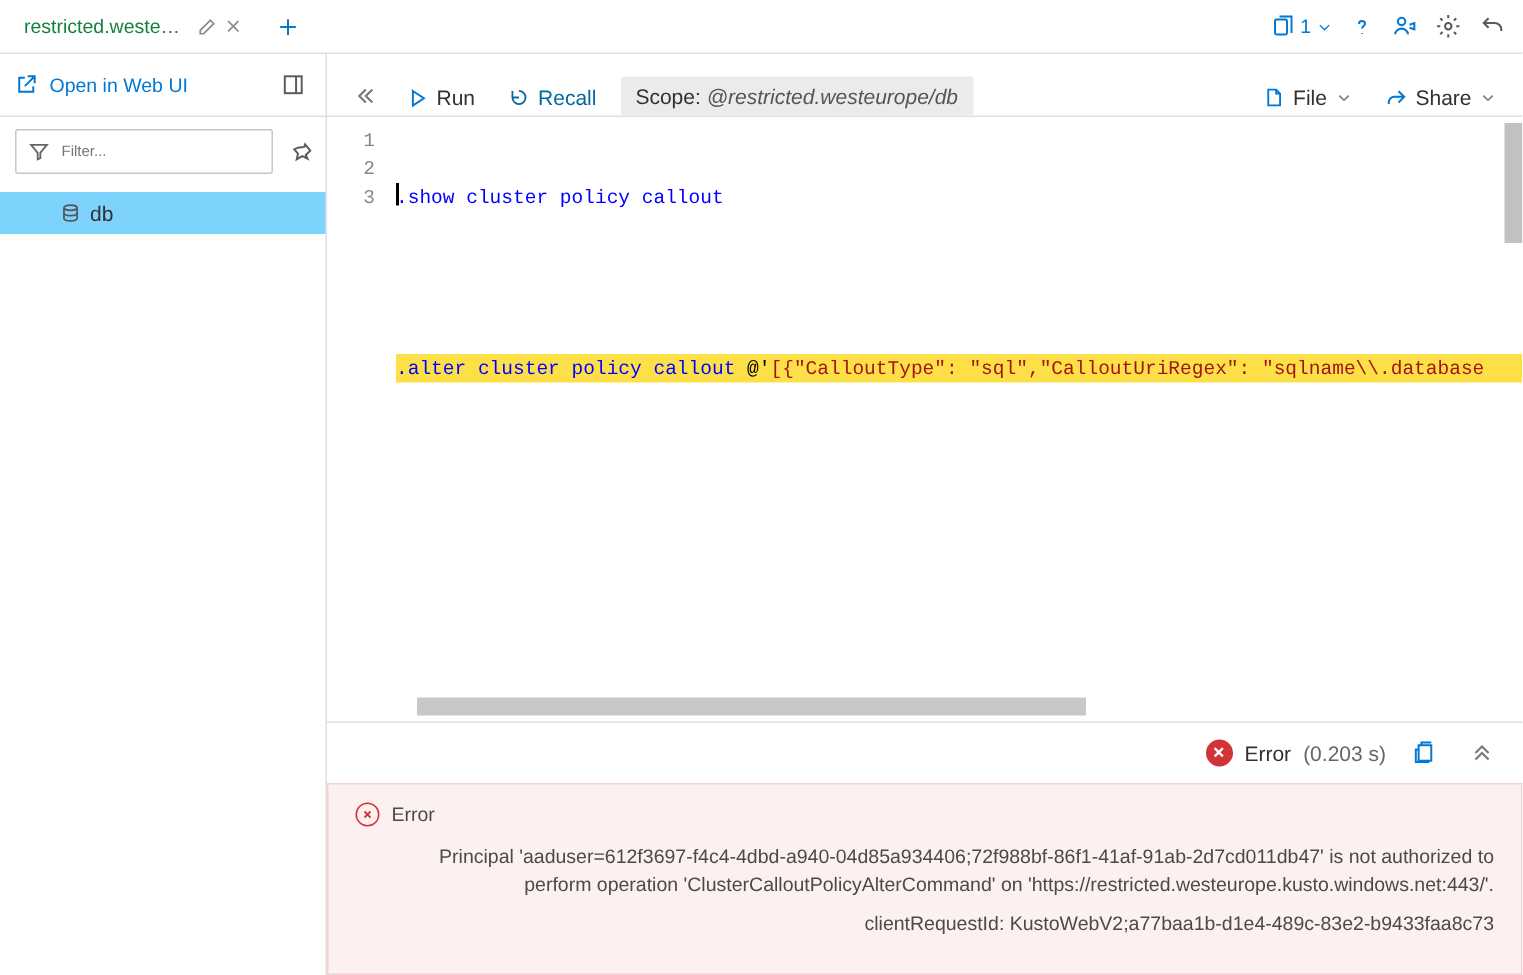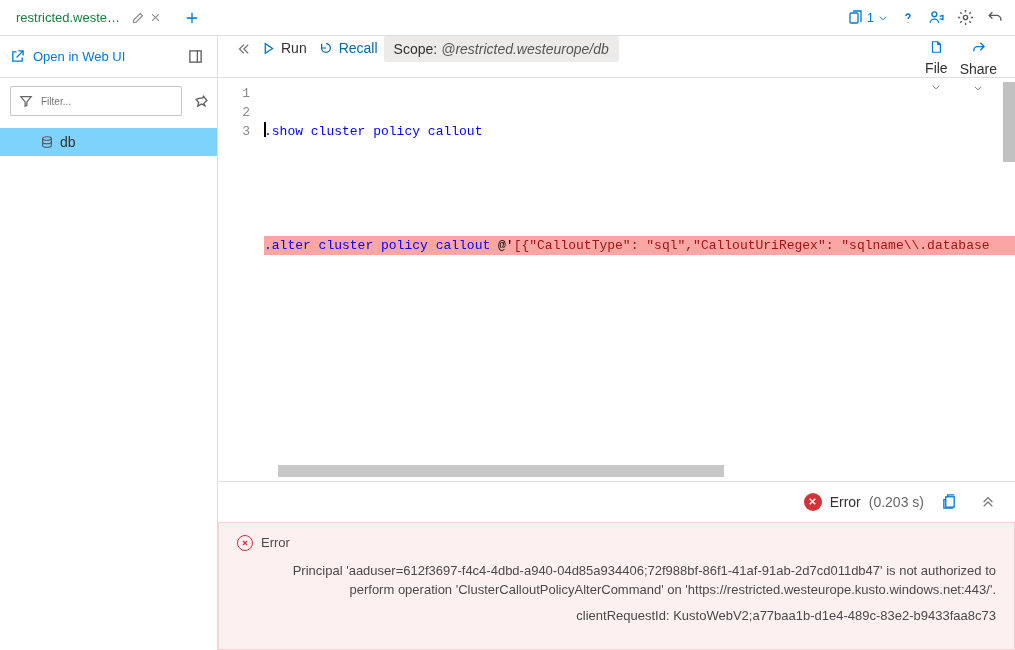--- a/index.html
+++ b/index.html
@@ -73,55 +73,55 @@
     height:28px; padding:0 8px; cursor:pointer;
   }
   .tree-row.db { padding-left: 40px; background:#7dd3fc; }
   .tree-row .chev { color:#666; width:14px; display:flex; justify-content:center;}
   .tree-row .lbl { }
   .cluster-icon, .db-icon { color:#555; }
 
   
   .editor-col { flex:1; display:flex; flex-direction:column; min-width:0; }
   .ed-toolbar {
-    display:flex; align-items:flex-start; height:42px;
-    padding:0 12px; 
+    display:flex; align-items:flex-end; height:42px;
+    padding:0 12px; gap:10px;
     border-bottom:1px solid #e1dfdd;
   }
   .tb-btn {
     display:flex; align-items:center; gap:6px;
     padding:4px 6px; cursor:pointer; color:#323130;
     font-size:14px;
   }
   .tb-btn.run { }
   .tb-btn.recall { color:#0369a1; }
   .scope-pill {
     background:#edebe9; padding:5px 10px; border-radius:2px;
     font-size:14px; display:flex; gap:4px;
   }
   .scope-pill .k { color:#323130; }
   .scope-pill .v { color:#555;font-style:italic; }
   .ed-toolbar .spacer { flex:1; }
-  .tb-dd { display:flex; align-items:center; gap:6px; padding:4px 6px; cursor:pointer; font-size:14px; color:#323130;flex-direction:column; }
+  .tb-dd { display:flex; align-items:center; gap:6px; padding:4px 6px; cursor:pointer; font-size:14px; color:#323130; }
 
   .editor-wrap { flex:1; position:relative; min-height:0; display:flex; overflow:hidden; }
   .gutter {
     width:42px; text-align:right; padding:6px 10px 0 0;
     color:#888; font-family: Consolas, "Courier New", monospace; font-size:13px;
     line-height:19px; user-select:none;
     border-right: 0;
   }
   .code {
     flex:1; padding:6px 0 0 4px;
     font-family: Consolas, "Courier New", monospace; font-size:13px;
     line-height:19px; white-space:pre; overflow:hidden;
     position:relative;
   }
   .code .l { height:19px; }
-  .code .sel { background:#fca5a5; }
+  .code .sel { background:#fde047; }
   .tok-cmd { color:#0000ff; }
   .tok-op  { color:#000; }
   .tok-str { color:#a31515; }
   .cursor-bar {
     position:absolute; left:4px; top:44px; width:2px; height:15px;
     background:#000;
   }
   .mini-scroll {
     position:absolute; right:0; top:4px; width:12px; height:80px;
     background:#c1c1c1;

